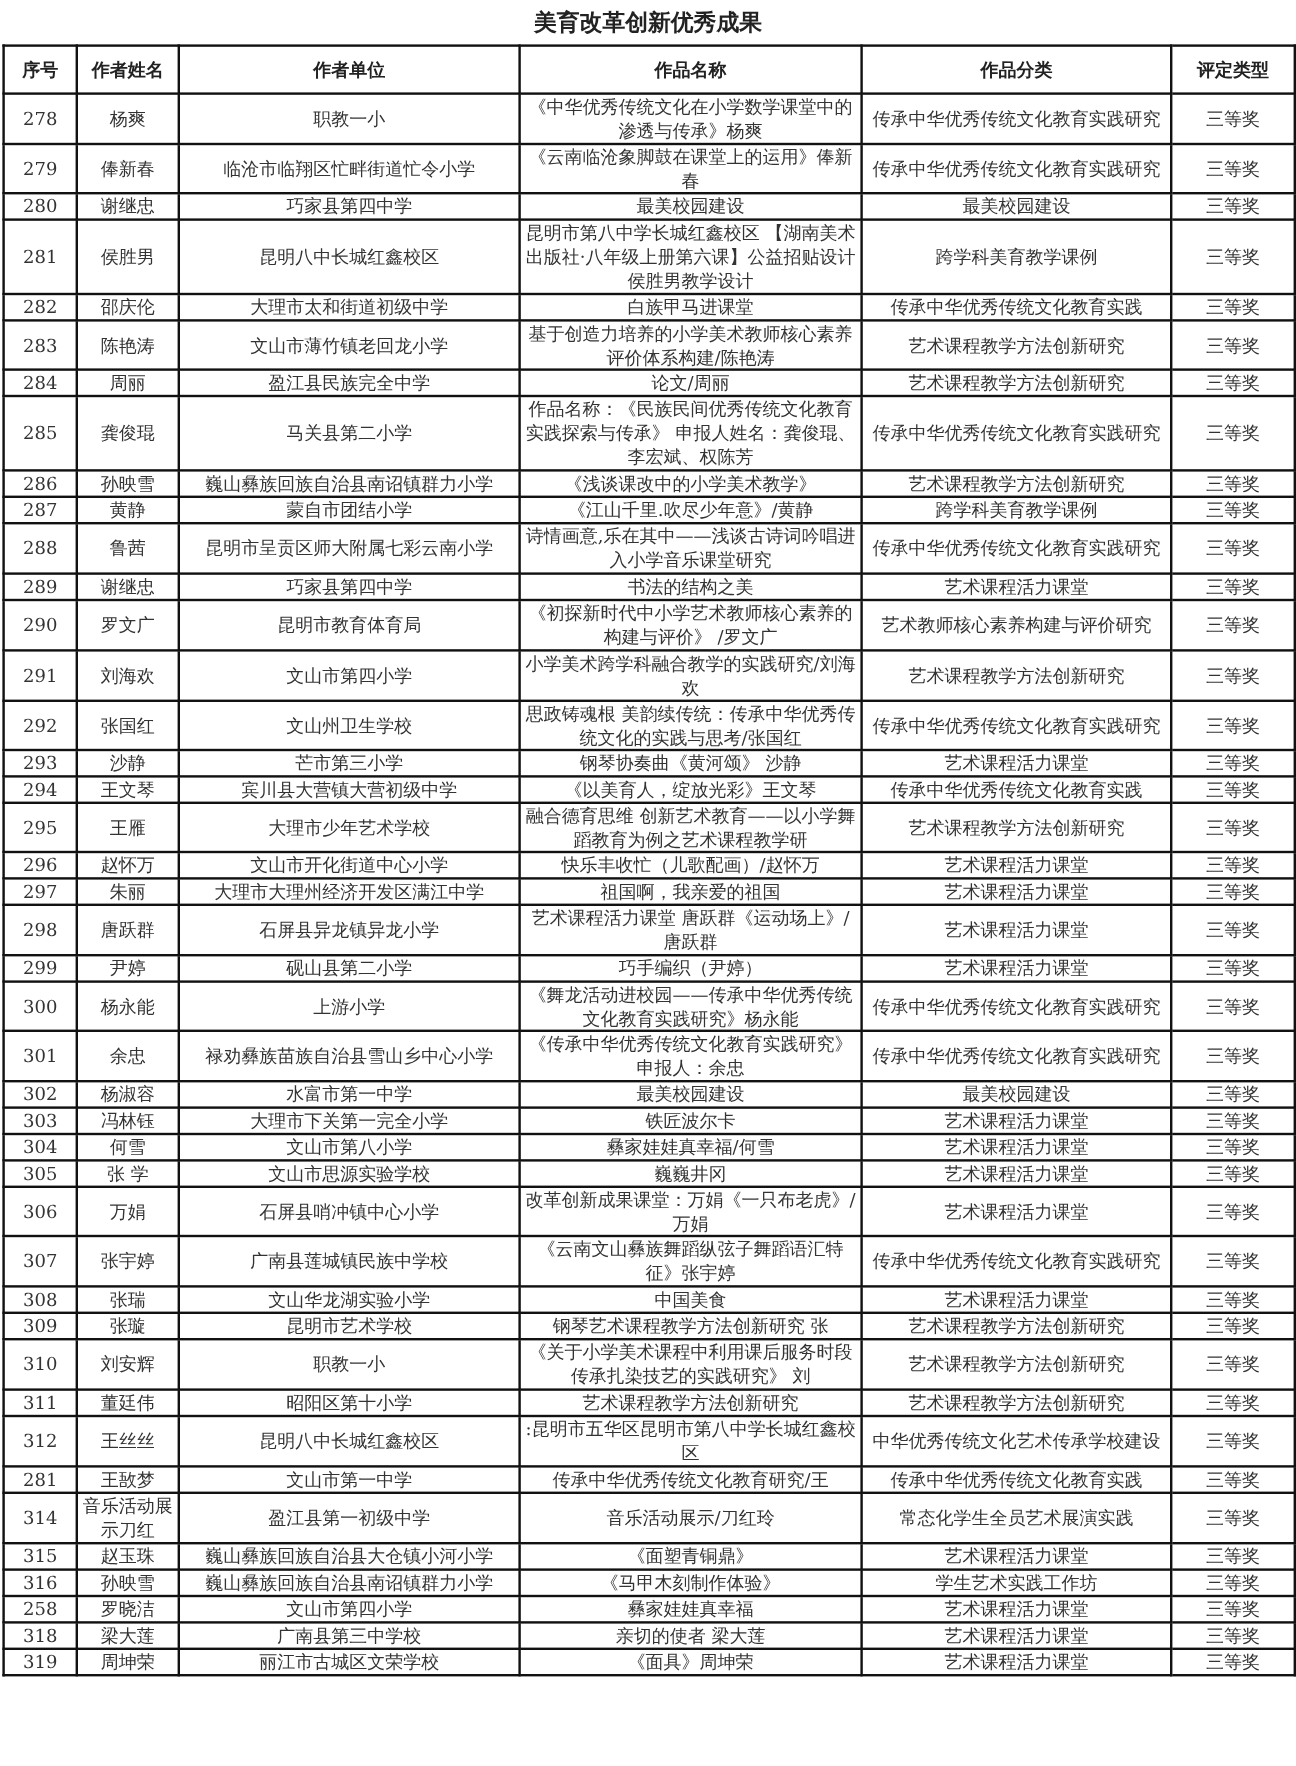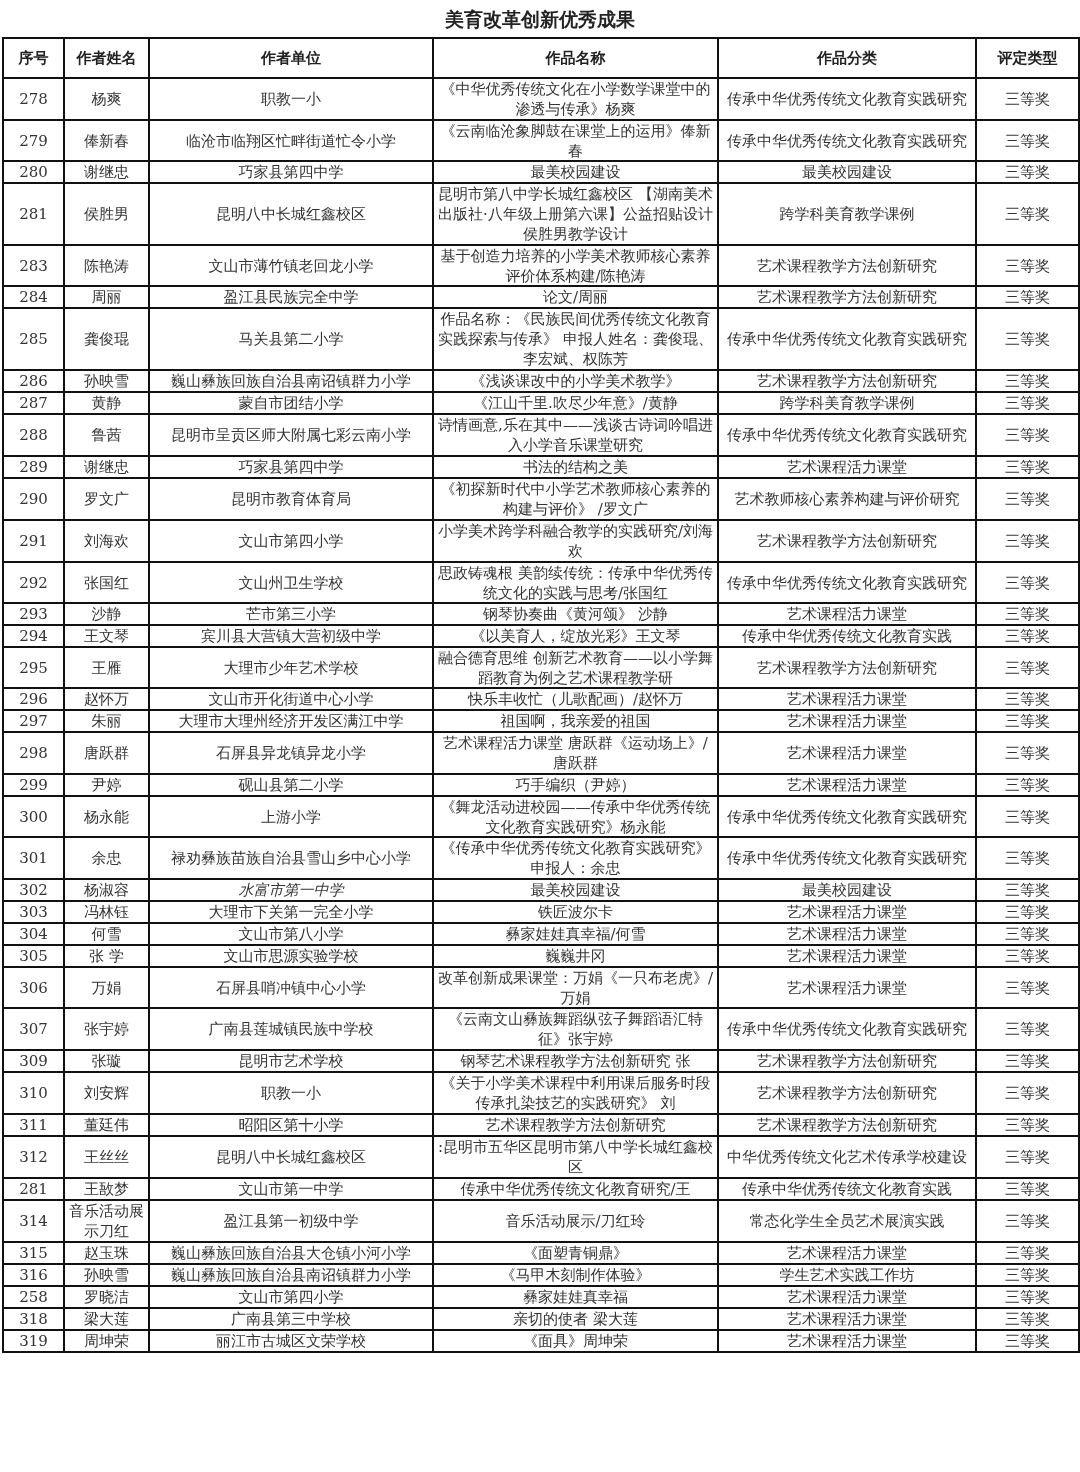--- a/index.html
+++ b/index.html
@@ -130,20 +130,40 @@
         <td class="cell-work">
           <span class="clip" style="max-height: 60px;">昆明市第八中学长城红鑫校区 【湖南美术出版社·八年级上册第六课】公益招贴设计 侯胜男教学设计</span>
         </td>
         <td class="cell-cat">
           <span class="clip" style="max-height: 60px;">跨学科美育教学课例</span>
         </td>
         <td class="cell-grade">
           <span class="clip" style="max-height: 60px;">三等奖</span>
         </td>
       </tr>
+      <tr style="height: 21px;">
+        <td class="cell-no">
+          <span class="clip" style="max-height: 21px;">282</span>
+        </td>
+        <td class="cell-name">
+          <span class="clip" style="max-height: 21px;">邵庆伦</span>
+        </td>
+        <td class="cell-unit">
+          <span class="clip" style="max-height: 21px;">大理市太和街道初级中学</span>
+        </td>
+        <td class="cell-work">
+          <span class="clip" style="max-height: 21px;">白族甲马进课堂</span>
+        </td>
+        <td class="cell-cat">
+          <span class="clip" style="max-height: 21px;">传承中华优秀传统文化教育实践</span>
+        </td>
+        <td class="cell-grade">
+          <span class="clip" style="max-height: 21px;">三等奖</span>
+        </td>
+      </tr>
       <tr style="height: 39px;">
         <td class="cell-no">
           <span class="clip" style="max-height: 39px;">283</span>
         </td>
         <td class="cell-name">
           <span class="clip" style="max-height: 39px;">陈艳涛</span>
         </td>
         <td class="cell-unit">
           <span class="clip" style="max-height: 39px;">文山市薄竹镇老回龙小学</span>
         </td>
@@ -518,21 +538,21 @@
         </td>
       </tr>
       <tr style="height: 21px;">
         <td class="cell-no">
           <span class="clip" style="max-height: 21px;">302</span>
         </td>
         <td class="cell-name">
           <span class="clip" style="max-height: 21px;">杨淑容</span>
         </td>
         <td class="cell-unit">
-          <span class="clip" style="max-height: 21px; font-style: italic;">水富市第一中学</span>
+          <span class="clip" style="max-height: 21px;">水富市第一中学</span>
         </td>
         <td class="cell-work">
           <span class="clip" style="max-height: 21px;">最美校园建设</span>
         </td>
         <td class="cell-cat">
           <span class="clip" style="max-height: 21px;">最美校园建设</span>
         </td>
         <td class="cell-grade">
           <span class="clip" style="max-height: 21px;">三等奖</span>
         </td>
@@ -628,20 +648,40 @@
           <span class="clip" style="max-height: 40px;">广南县莲城镇民族中学校</span>
         </td>
         <td class="cell-work">
           <span class="clip" style="max-height: 40px;">《云南文山彝族舞蹈纵弦子舞蹈语汇特征》张宇婷</span>
         </td>
         <td class="cell-cat">
           <span class="clip" style="max-height: 40px;">传承中华优秀传统文化教育实践研究</span>
         </td>
         <td class="cell-grade">
           <span class="clip" style="max-height: 40px;">三等奖</span>
+        </td>
+      </tr>
+      <tr style="height: 21px;">
+        <td class="cell-no">
+          <span class="clip" style="max-height: 21px;">308</span>
+        </td>
+        <td class="cell-name">
+          <span class="clip" style="max-height: 21px;">张瑞</span>
+        </td>
+        <td class="cell-unit">
+          <span class="clip" style="max-height: 21px;">文山华龙湖实验小学</span>
+        </td>
+        <td class="cell-work">
+          <span class="clip" style="max-height: 21px;">中国美食</span>
+        </td>
+        <td class="cell-cat">
+          <span class="clip" style="max-height: 21px;">艺术课程活力课堂</span>
+        </td>
+        <td class="cell-grade">
+          <span class="clip" style="max-height: 21px;">三等奖</span>
         </td>
       </tr>
       <tr style="height: 21px;">
         <td class="cell-no">
           <span class="clip" style="max-height: 21px;">309</span>
         </td>
         <td class="cell-name">
           <span class="clip" style="max-height: 21px;">张璇</span>
         </td>
         <td class="cell-unit">

